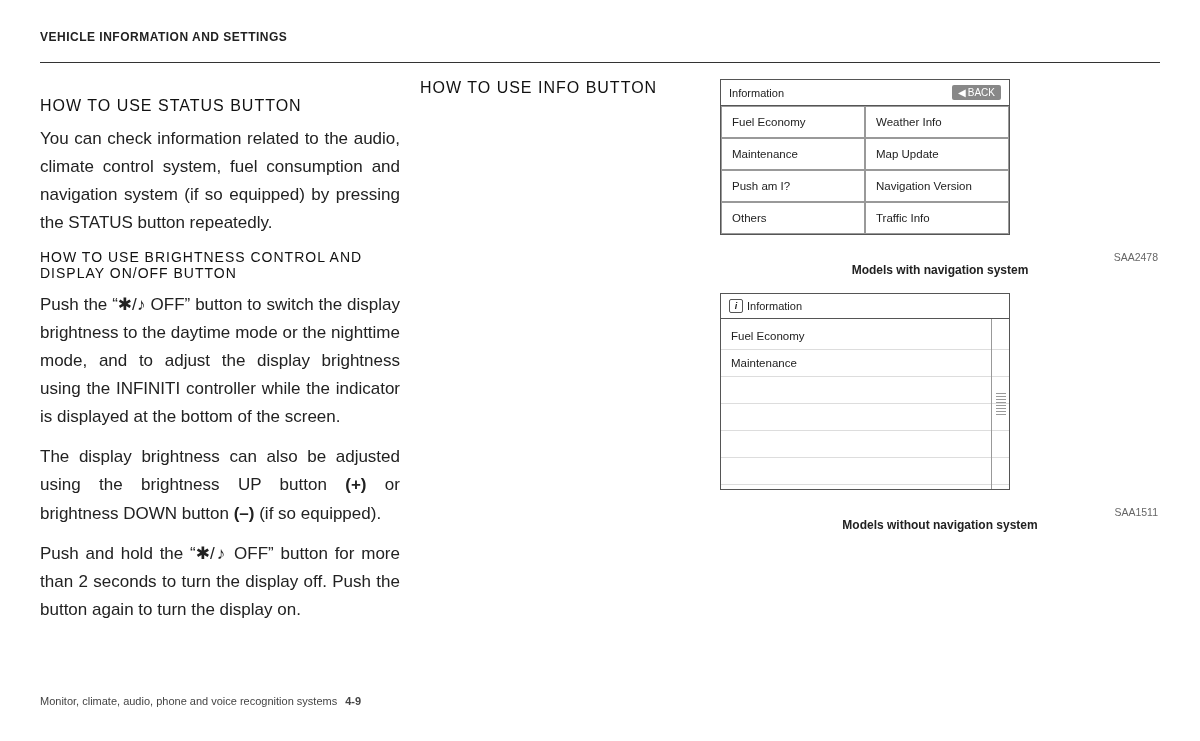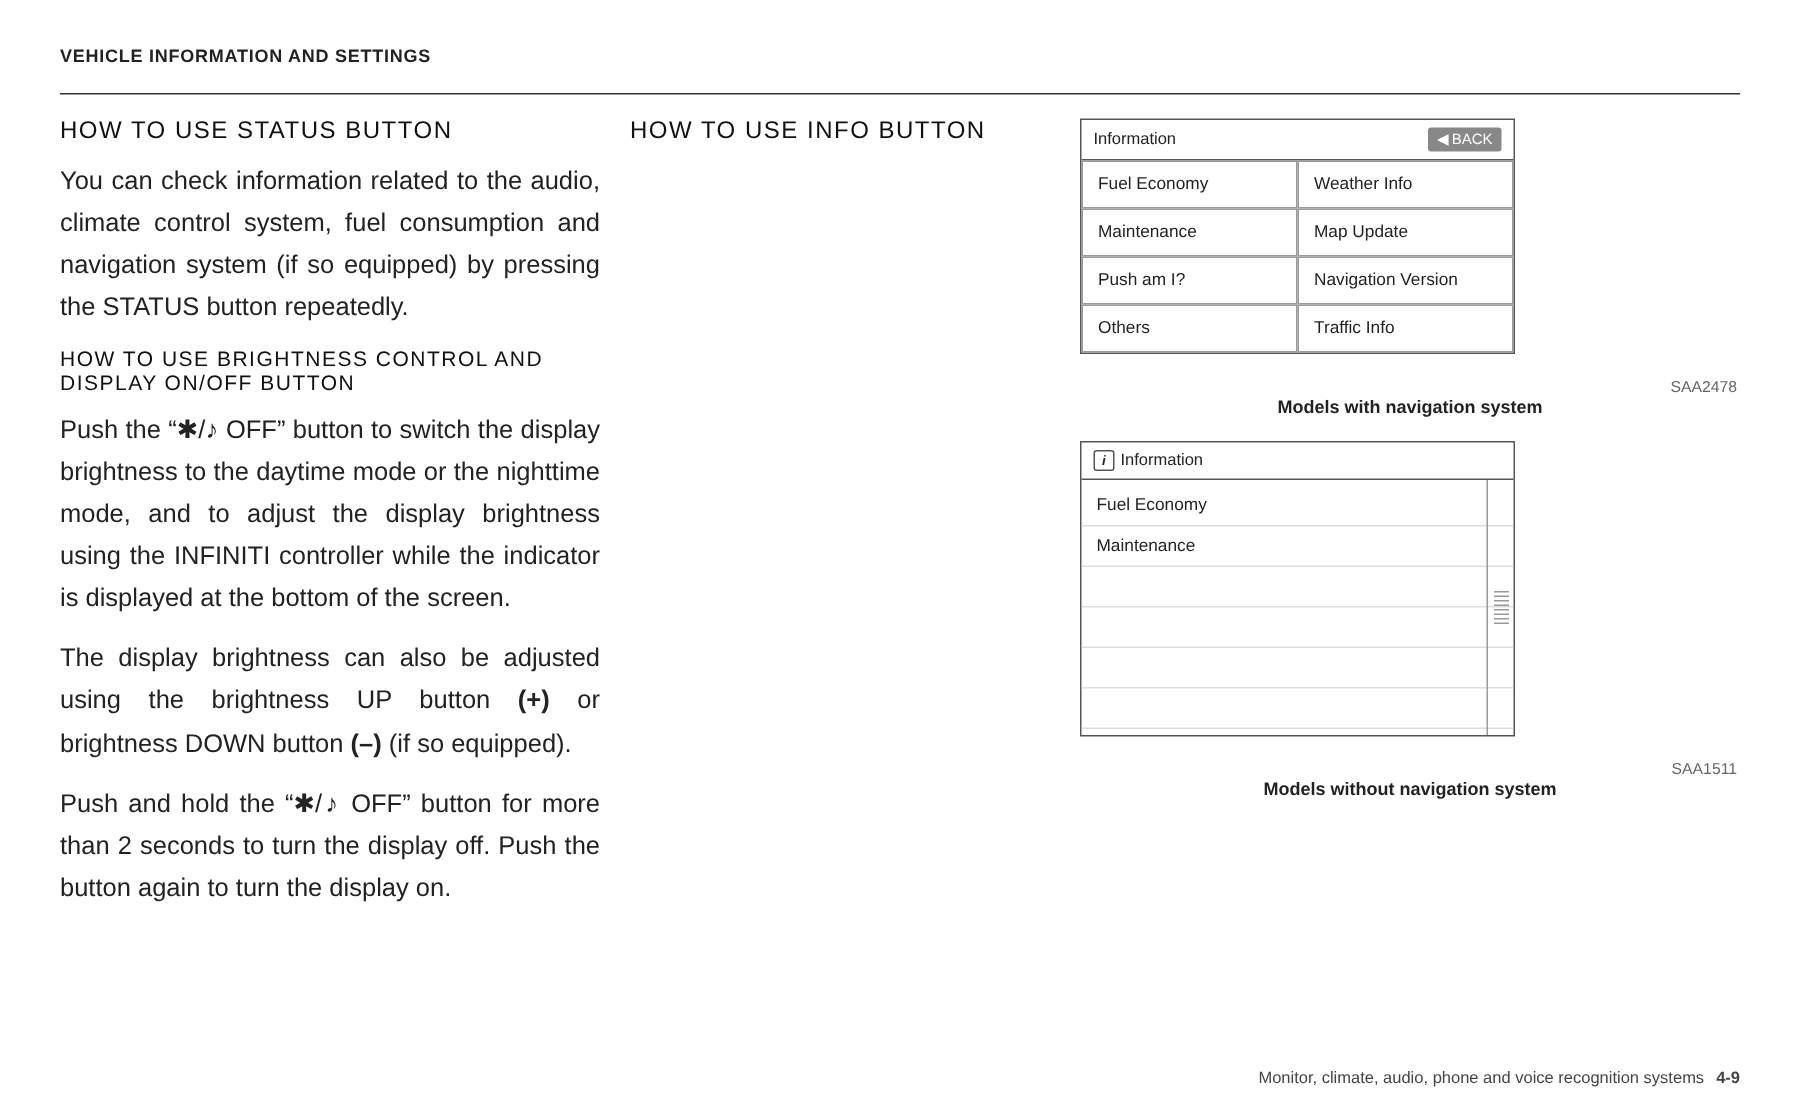--- a/index.html
+++ b/index.html
@@ -33,20 +33,21 @@
     .content-area {
       display: flex;
       gap: 0;
     }
 
     
     .left-col {
       width: 380px;
       flex-shrink: 0;
       padding-right: 20px;
+      margin-top: 18px;
     }
 
     
     .mid-col {
       width: 300px;
       flex-shrink: 0;
       padding-right: 20px;
     }
 
     
@@ -217,25 +218,24 @@
 
     .scroll-line {
       width: 10px;
       height: 1px;
       background: #999;
     }
 
     
     .page-footer {
       position: absolute;
-      bottom: 16px;
+      bottom: 34px;
       left: 0;
       right: 0;
       display: flex;
-      justify-content: flex-end;
       align-items: center;
       padding: 0 40px;
       font-size: 11px;
       color: #444;
     }
 
     .footer-text {
       display: flex;
       gap: 8px;
       align-items: center;

